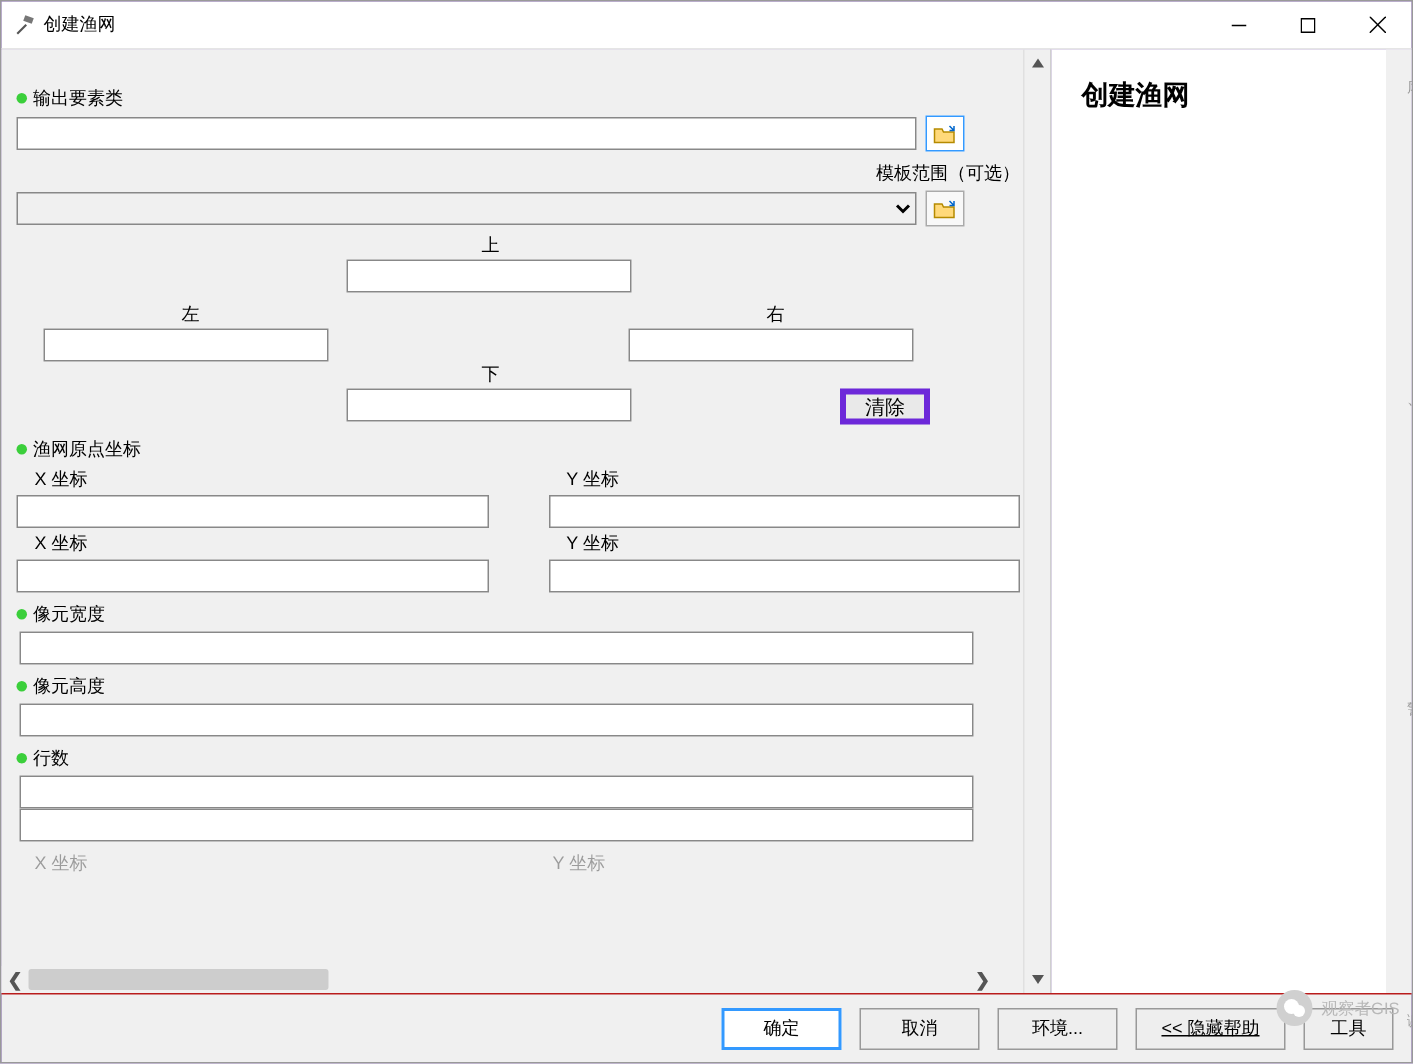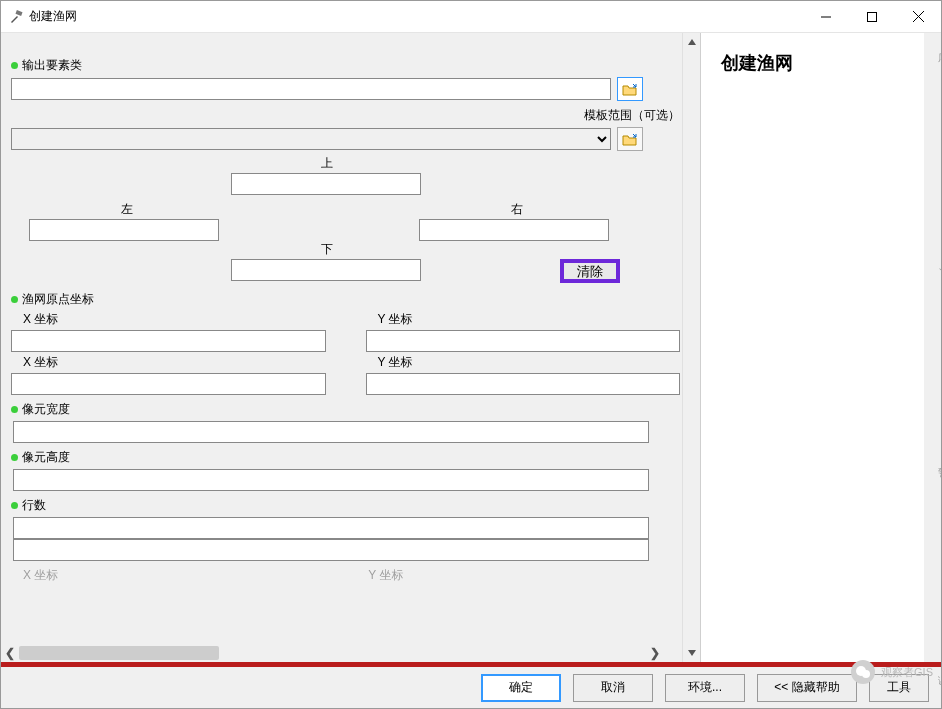--- a/index.html
+++ b/index.html
@@ -41,21 +41,21 @@
 
 .extent-grid { position:relative; height:130px; margin:4px 10px 4px 0;}
 .ext-lbl { position:absolute; font-size:12px; }
 .ext-inp { position:absolute; width:190px; }
 .clear-btn { position:absolute; right:50px; bottom:2px; width:60px; height:24px; background:#e9e9e9; border:4px solid #6d28d9; }
 
 .two-col { display:flex; gap:40px; margin-top:2px;}
 .col { flex:1; }
 .sub-lbl { margin-left:12px; margin-bottom:2px;}
 
-.bottombar { height:46px; border-top:5px solid #b91c1c; display:flex; align-items:center; justify-content:flex-end; padding: 0 12px; gap:12px; background:#f0f0f0;}
+.bottombar { height:46px; border-top:1px solid #b91c1c; display:flex; align-items:center; justify-content:flex-end; padding: 0 12px; gap:12px; background:#f0f0f0;}
 .btn { height:28px; padding: 0 16px; min-width:80px; background:#eee; border:1px solid #999; font-size:12px; display:flex; align-items:center; justify-content:center;}
 .btn.primary { border:2px solid #3399ff; background:#fff;}
 .cut-label { display:flex; gap:80px; margin-left:12px; margin-top:6px;}
 
 .watermark { position:absolute; right:8px; bottom:24px; display:flex; align-items:center; gap:6px; font-size:11px; color:#b8b8b8; pointer-events:none;}
 .watermark .circle { width:24px; height:24px; border-radius:50%; background:#d0d0d0; display:flex; align-items:center; justify-content:center;}
 
 .right-edge { position:absolute; right:-3px; top:50px; bottom:20px; width:6px; display:flex; flex-direction:column; justify-content:space-between; color:#999; font-size:10px;}
 </style>
 </head>
@@ -213,21 +213,21 @@
     <div class="help-pane">
       <div class="help-title">创建渔网</div>
       <div class="help-scroll"></div>
     </div>
   </div>
 
   <div class="bottombar">
     <button class="btn primary">确定</button>
     <button class="btn">取消</button>
     <button class="btn">环境...</button>
-    <button class="btn" style="min-width:100px;">&lt;&lt;  隐藏帮助</button>
+    <button class="btn" style="min-width:100px;text-decoration:underline;">&lt;&lt;  隐藏帮助</button>
     <button class="btn" style="min-width:60px;">工具</button>
   </div>
 
   <div class="watermark">
     <span class="circle">
       <svg width="16" height="16" viewBox="0 0 16 16">
           <circle cx="6" cy="7" r="5" fill="#fff"></circle>
           <circle cx="11" cy="10" r="4" fill="#fff"></circle>
         </svg>
     </span>

